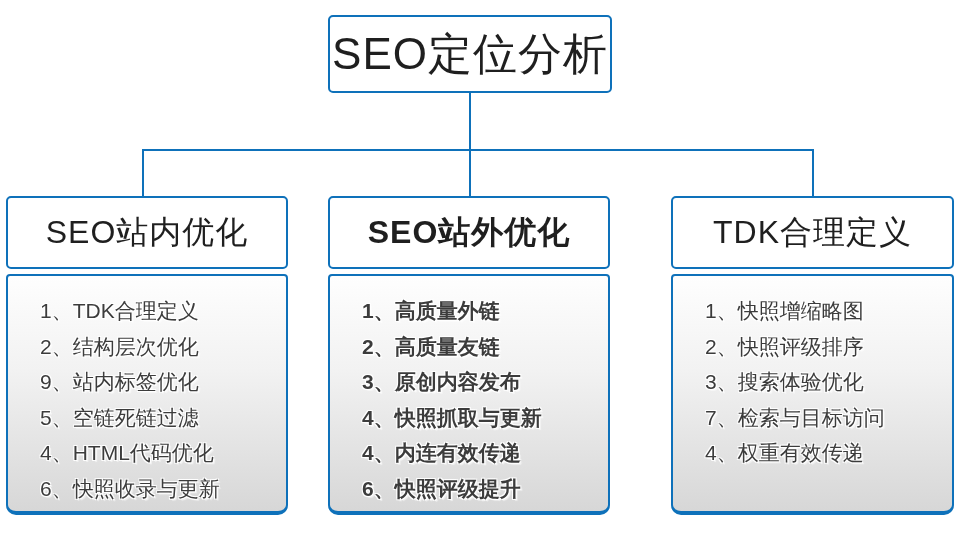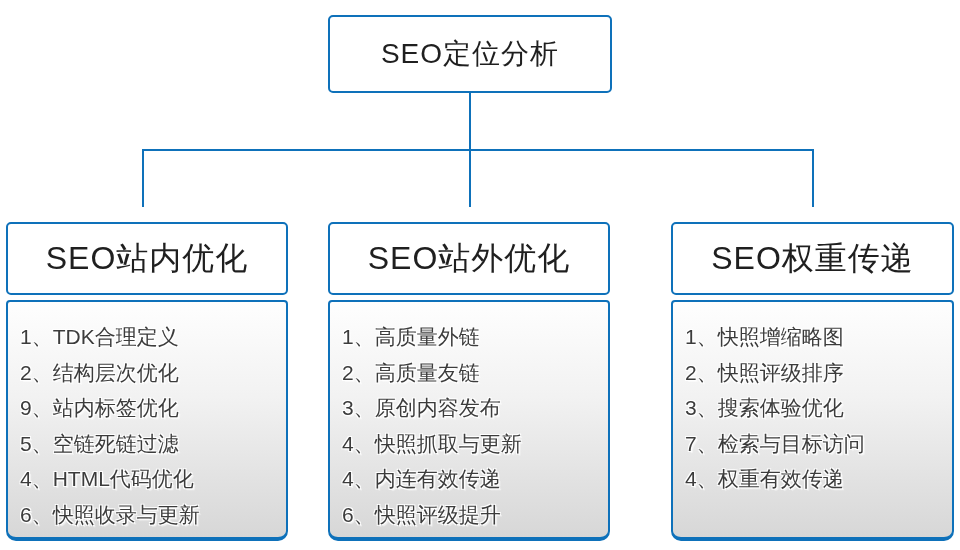--- a/index.html
+++ b/index.html
@@ -27,30 +27,30 @@
   .root-box {
     position: absolute;
     left: 328px; top: 15px;
     width: 280px; height: 74px;
     background: #ffffff;
     border: 2px solid #0e71ba;
     border-radius: 5px;
     display: flex;
     align-items: center;
     justify-content: center;
-    font-size: 28px;
+    font-size: 44px;
     color: #1f1f1f;
     letter-spacing: 1px;
     z-index: 2;
   }
 
   
-  .column { position: absolute; top: 222px; width: 282px; }
+  .column { position: absolute; top: 196px; width: 282px; }
   .col-1 { left: 6px; }
-  .col-2 { left: 328px; }
+  .col-2 { left: 328px; font-weight: bold; }
   .col-3 { left: 671px; width: 283px; }
 
   .col-header {
     position: relative;
     height: 69px;
     background: #ffffff;
     border: 2px solid #0e71ba;
     border-radius: 5px;
     display: flex;
     align-items: center;
@@ -62,21 +62,21 @@
   }
 
   .col-body {
     position: relative;
     margin-top: 5px;
     height: 218px;
     background: linear-gradient(to bottom, #fefefe 0%, #f2f2f2 40%, #d7d7d7 100%);
     border: 2px solid #0e71ba;
     border-bottom-width: 4px;
     border-radius: 4px 4px 10px 10px;
-    padding: 17px 10px 0 12px;
+    padding: 17px 10px 0 32px;
     box-sizing: content-box;
   }
 
   .list-item {
     font-size: 21px;
     line-height: 35.5px;
     color: #3c3c3c;
     white-space: nowrap;
     text-shadow:
       -1px -1px 0 rgba(255,255,255,0.95),
@@ -124,21 +124,21 @@
       <div class="list-item">2、高质量友链</div>
       <div class="list-item">3、原创内容发布</div>
       <div class="list-item">4、快照抓取与更新</div>
       <div class="list-item">4、内连有效传递</div>
       <div class="list-item">6、快照评级提升</div>
     </div>
   </div>
 
   <div class="column col-3">
     <div class="col-header">
-      <span>SEO权重传递</span>
+      <span>TDK合理定义</span>
     </div>
     <div class="col-body">
       <div class="list-item">1、快照增缩略图</div>
       <div class="list-item">2、快照评级排序</div>
       <div class="list-item">3、搜索体验优化</div>
       <div class="list-item">7、检索与目标访问</div>
       <div class="list-item">4、权重有效传递</div>
     </div>
   </div>
 

